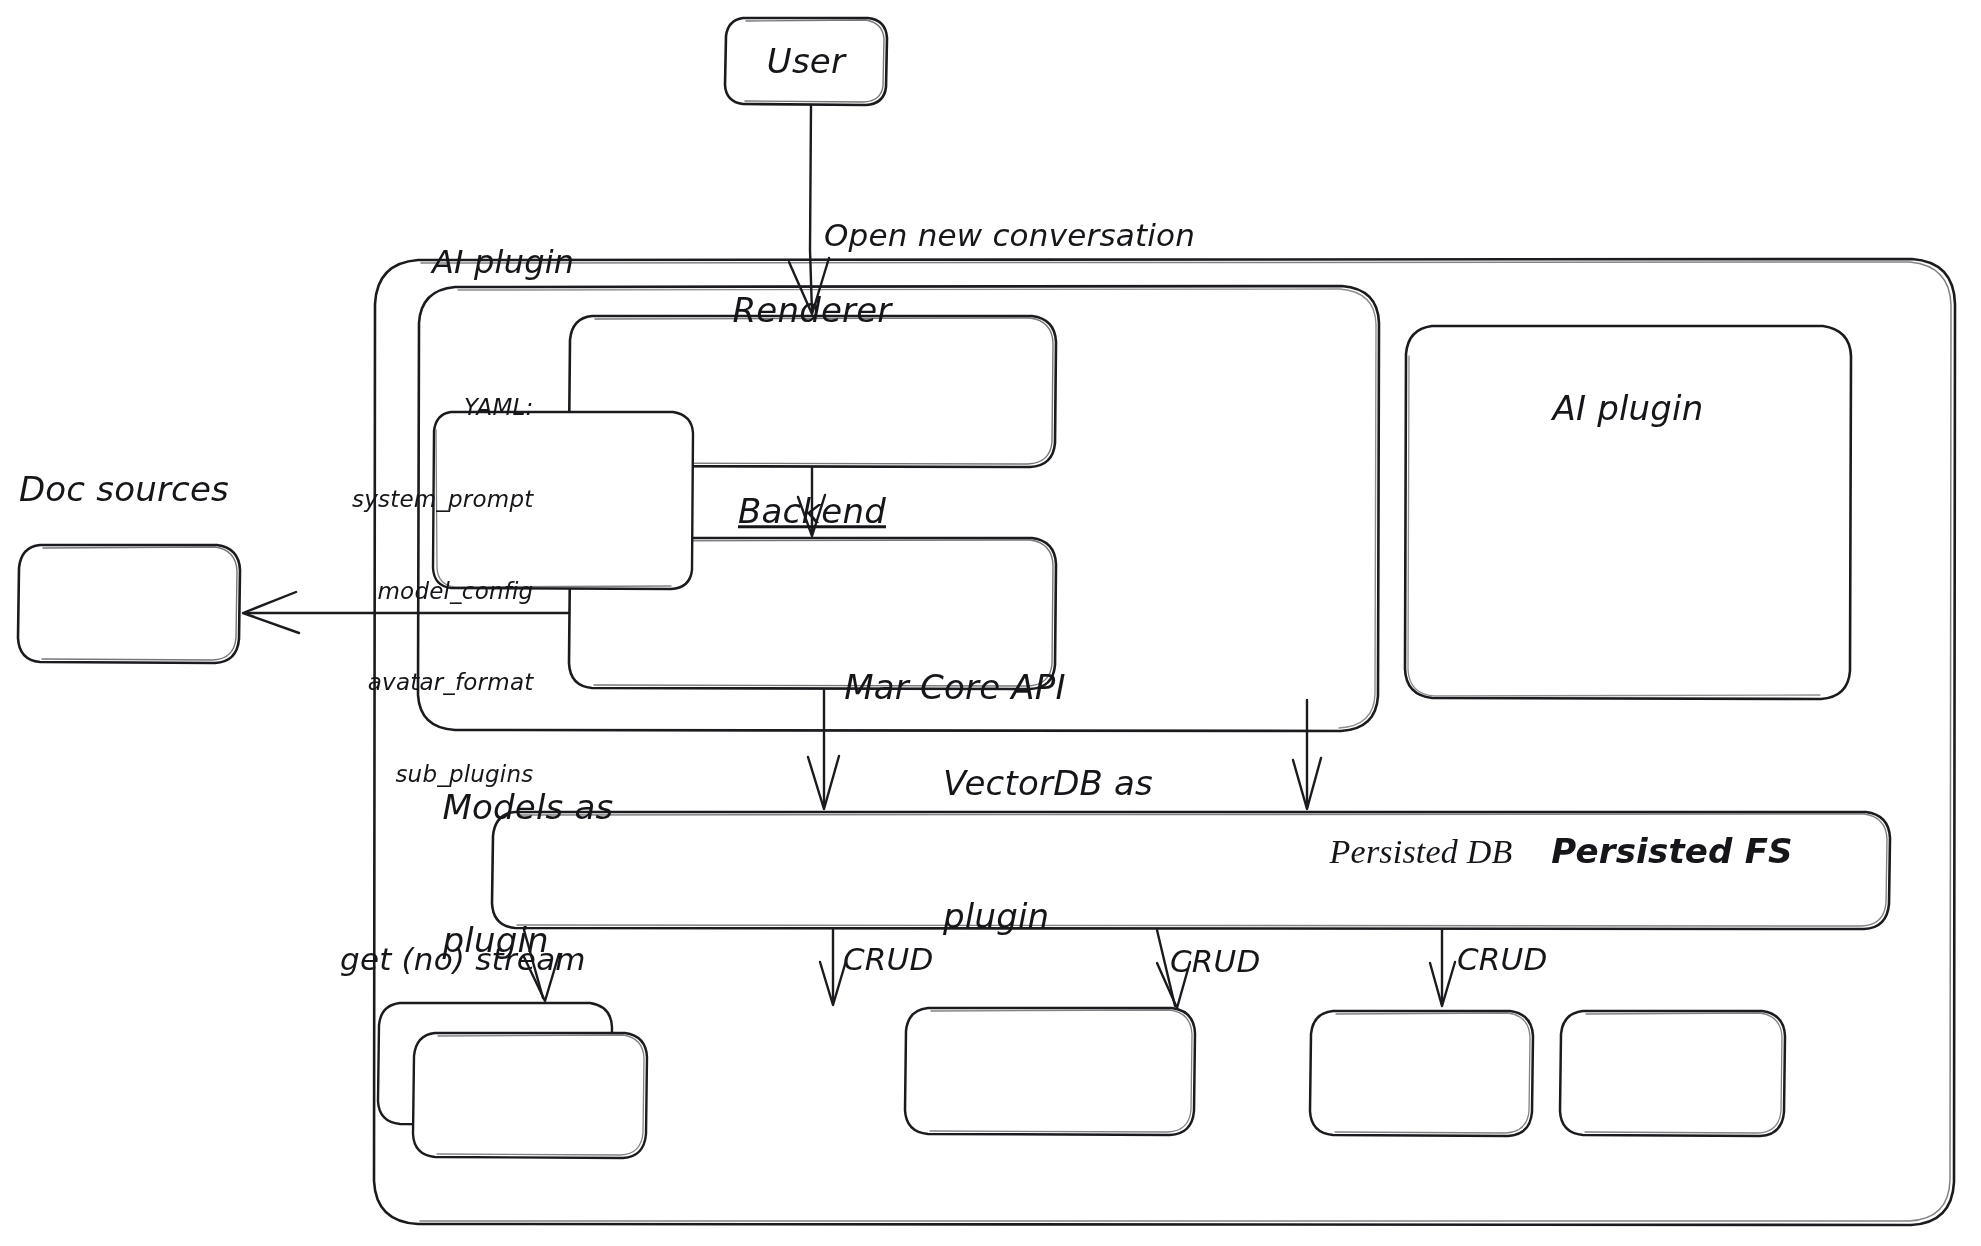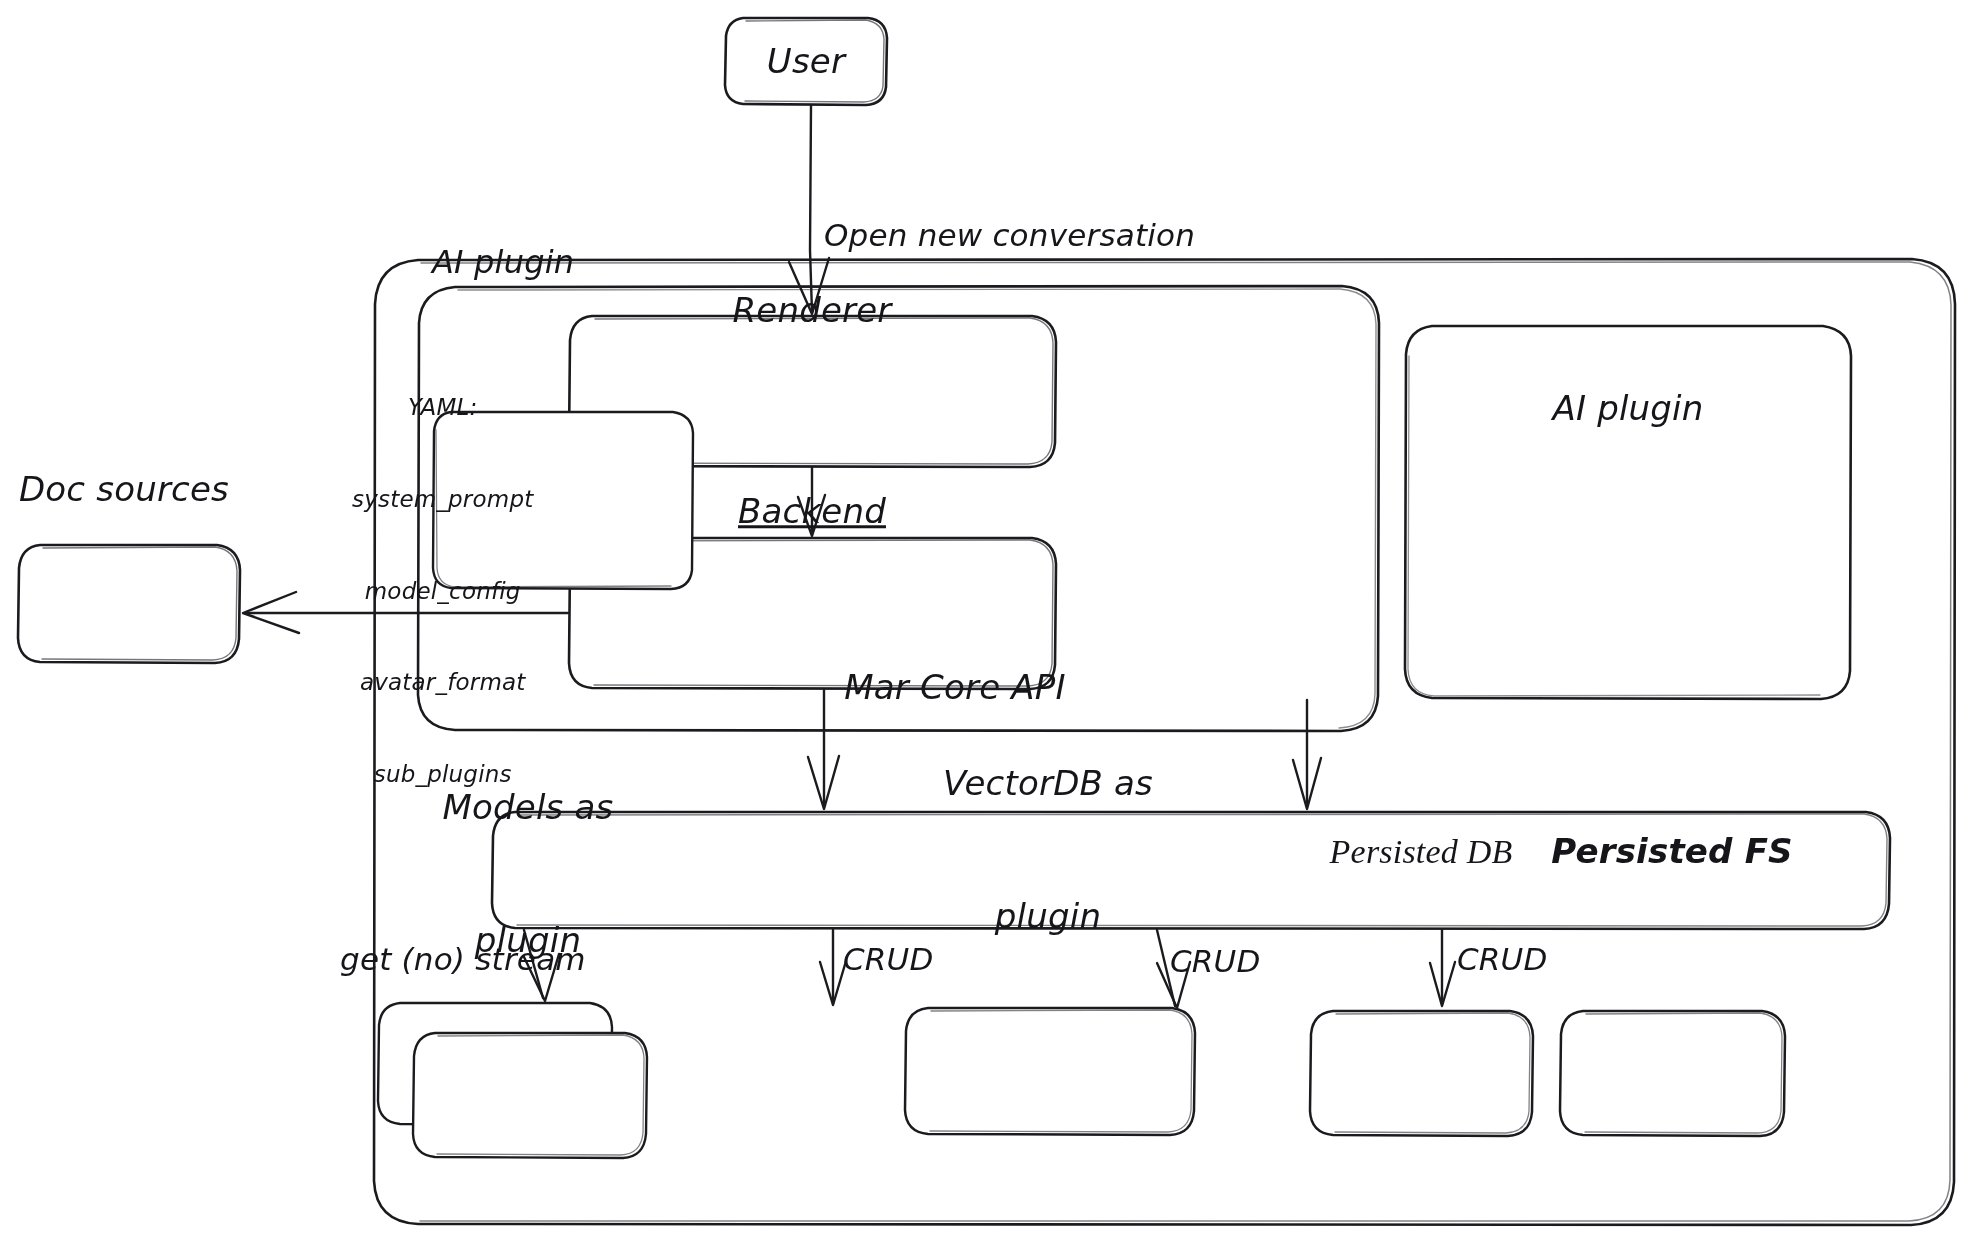--- a/index.html
+++ b/index.html
@@ -36,36 +36,36 @@
     position: absolute;
     color: #16161a;
     font-family: "DejaVu Sans", sans-serif;
     font-style: italic;
     white-space: pre;
     line-height: 1.22;
     letter-spacing: 0.2px;
     pointer-events: none;
   }
   .node-label {
-    text-align: center;
+    text-align: left;
     font-size: 34px;
     transform: translate(-50%, -50%);
   }
   .node-label.two-line { line-height: 1.3; }
   .edge-label {
     font-size: 31px;
     text-align: left;
   }
   .group-label {
     font-size: 32px;
   }
   .yaml-label {
     font-size: 23px;
     line-height: 1.33;
-    text-align: center;
+    text-align: right;
   }
 </style>
 </head>
 <body>
 
 <div id="canvas">
 
   <svg id="sketch" viewBox="0 0 1981 1246">
 
     <g>

